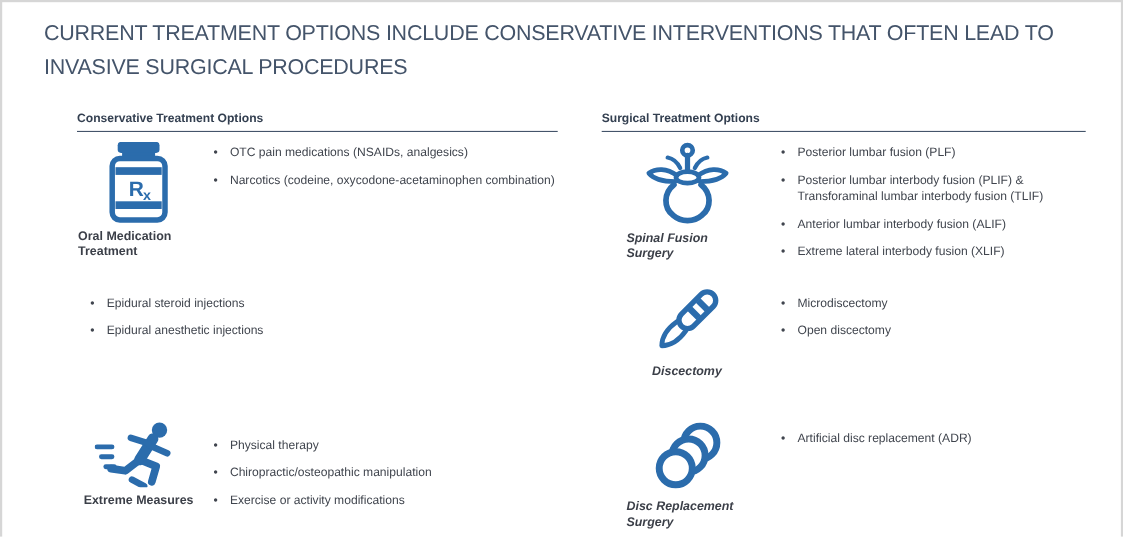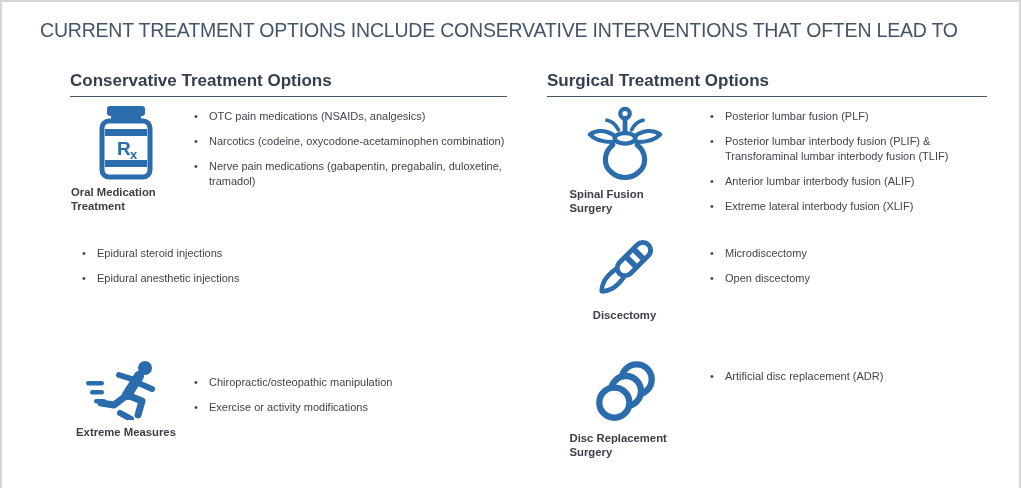--- a/index.html
+++ b/index.html
@@ -24,40 +24,40 @@
   .title span{display:block;line-height:31px;white-space:nowrap;}
   .columns{
     display:flex;
     margin:25px 0 0 68px;
     gap:40px;
   }
   .col{width:437px;}
   .col.right{width:440px;}
   .col-header{
     margin:0 0 0 0;
-    font-size:17px;
+    font-size:11px;
     font-weight:bold;
     color:#333F50;
     padding-bottom:5px;
     border-bottom:1.6px solid #44546A;
   }
   .row{
     display:flex;
     align-items:flex-start;
     min-height:127px;
   }
   .row.first{margin-top:9px;}
   .icon-block{
     width:112px;
     flex:0 0 112px;
     display:flex;
     flex-direction:column;
     align-items:center;
   }
-  .col.right .icon-block{width:155px;flex:0 0 155px;}
+  .col.right .icon-block{width:155px;flex:0 0 155px;font-style:italic;}
   .icon-label{
     margin-top:5px;
     font-size:11.3px;
     font-weight:bold;
     color:#3B3F48;
     line-height:14px;
     max-width:110px;
   }
   .bullets{
     flex:1;
@@ -86,20 +86,21 @@
   }
   .ic{display:block;}
 </style>
 </head>
 <body>
 
 <div class="page">
 
   <h1 class="title">
     <span>CURRENT TREATMENT OPTIONS INCLUDE CONSERVATIVE INTERVENTIONS THAT OFTEN LEAD TO</span>
+    <span>INVASIVE SURGICAL PROCEDURES</span>
   </h1>
 
   <div class="columns">
 
     <section class="col left">
       <h2 class="col-header">Conservative Treatment Options</h2>
 
       <div class="row first">
         <div class="icon-block">
           <svg class="ic" width="54" height="74" viewBox="0 0 54 74">
@@ -111,21 +112,20 @@
             <rect x="6" y="23" width="42" height="7" fill="#2B6CAC"></rect>
             <rect x="6" y="54" width="42" height="7" fill="#2B6CAC"></rect>
             <text x="18" y="49" font-family="Liberation Sans, sans-serif" font-size="19" font-weight="bold" fill="#2B6CAC">R</text>
             <text x="31" y="53" font-family="Liberation Sans, sans-serif" font-size="13" font-weight="bold" fill="#2B6CAC">x</text>
           </svg>
           <div class="icon-label">Oral Medication Treatment</div>
         </div>
         <ul class="bullets">
           <li>OTC pain medications  (NSAIDs, analgesics)</li>
           <li>Narcotics  (codeine, oxycodone-acetaminophen combination)</li>
-          <li>Nerve pain medications (gabapentin, pregabalin, duloxetine, tramadol)</li>
         </ul>
       </div>
 
       <div class="row">
         <ul class="bullets pt13">
           <li>Epidural steroid injections</li>
           <li>Epidural anesthetic injections</li>
         </ul>
       </div>
 
@@ -141,20 +141,21 @@
               <path d="M41 35 L28 45 L15 43" fill="none" stroke-width="7" stroke-linecap="round" stroke-linejoin="round"></path>
               <path d="M34 53 L45 59" fill="none" stroke-width="6" stroke-linecap="round"></path>
               <rect x="0" y="21" width="18" height="4.5" rx="2.2" stroke="none"></rect>
               <rect x="4" y="30" width="14" height="4.5" rx="2.2" stroke="none"></rect>
               <rect x="8" y="39" width="12" height="4.5" rx="2.2" stroke="none"></rect>
             </g>
           </svg>
           <div class="icon-label">Extreme Measures</div>
         </div>
         <ul class="bullets pt15">
+          <li>Physical therapy</li>
           <li>Chiropractic/osteopathic manipulation</li>
           <li>Exercise or activity modifications</li>
         </ul>
       </div>
     </section>
 
     <section class="col right">
       <h2 class="col-header">Surgical Treatment Options</h2>
 
       <div class="row first">

